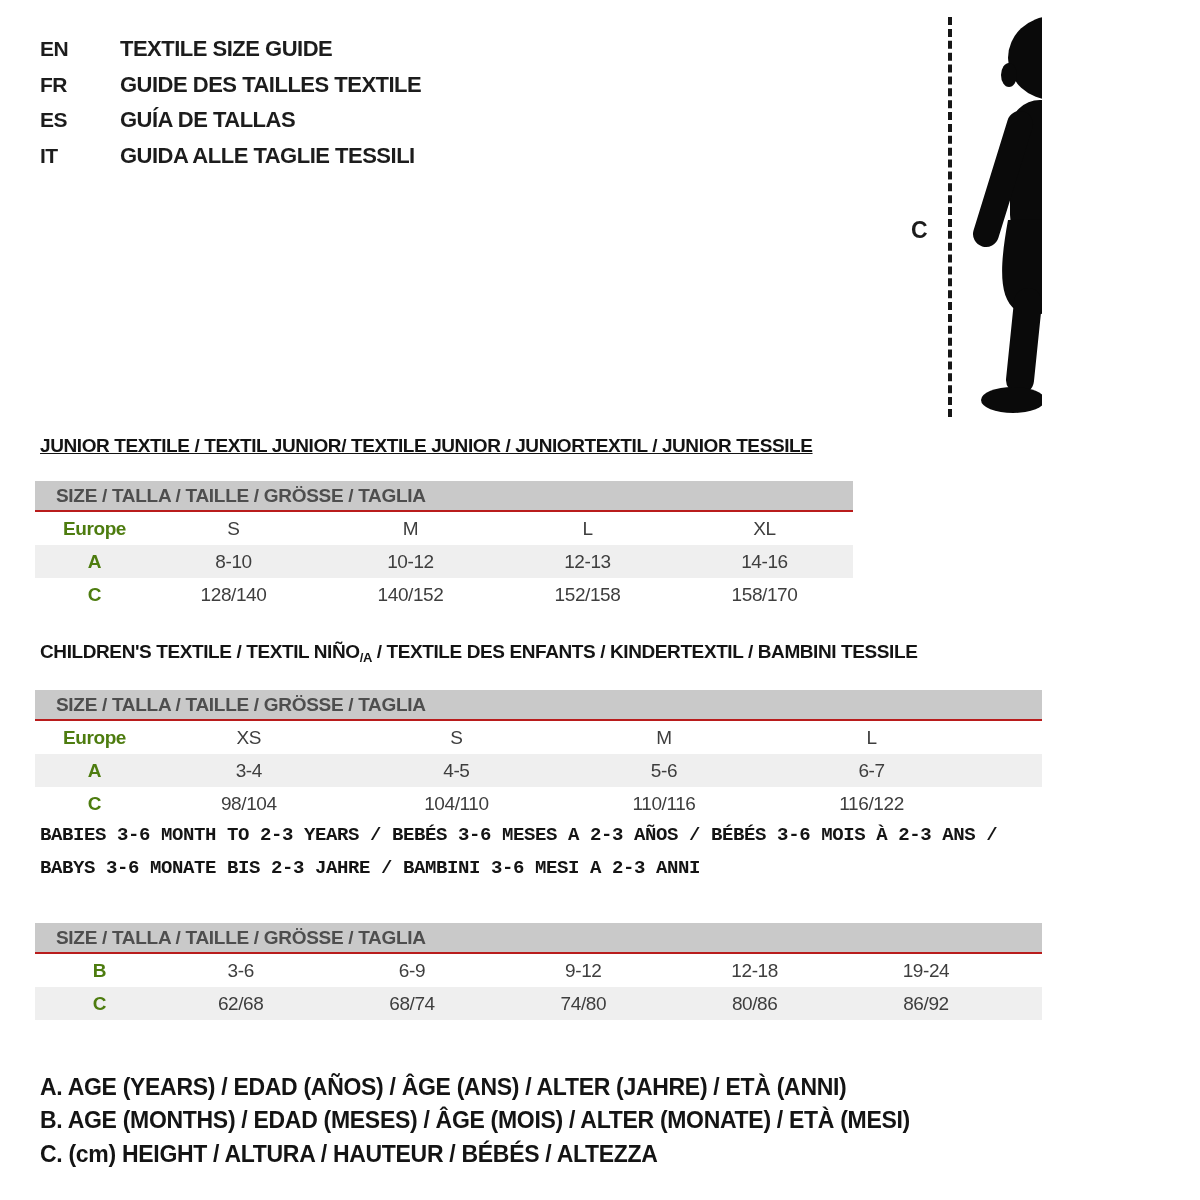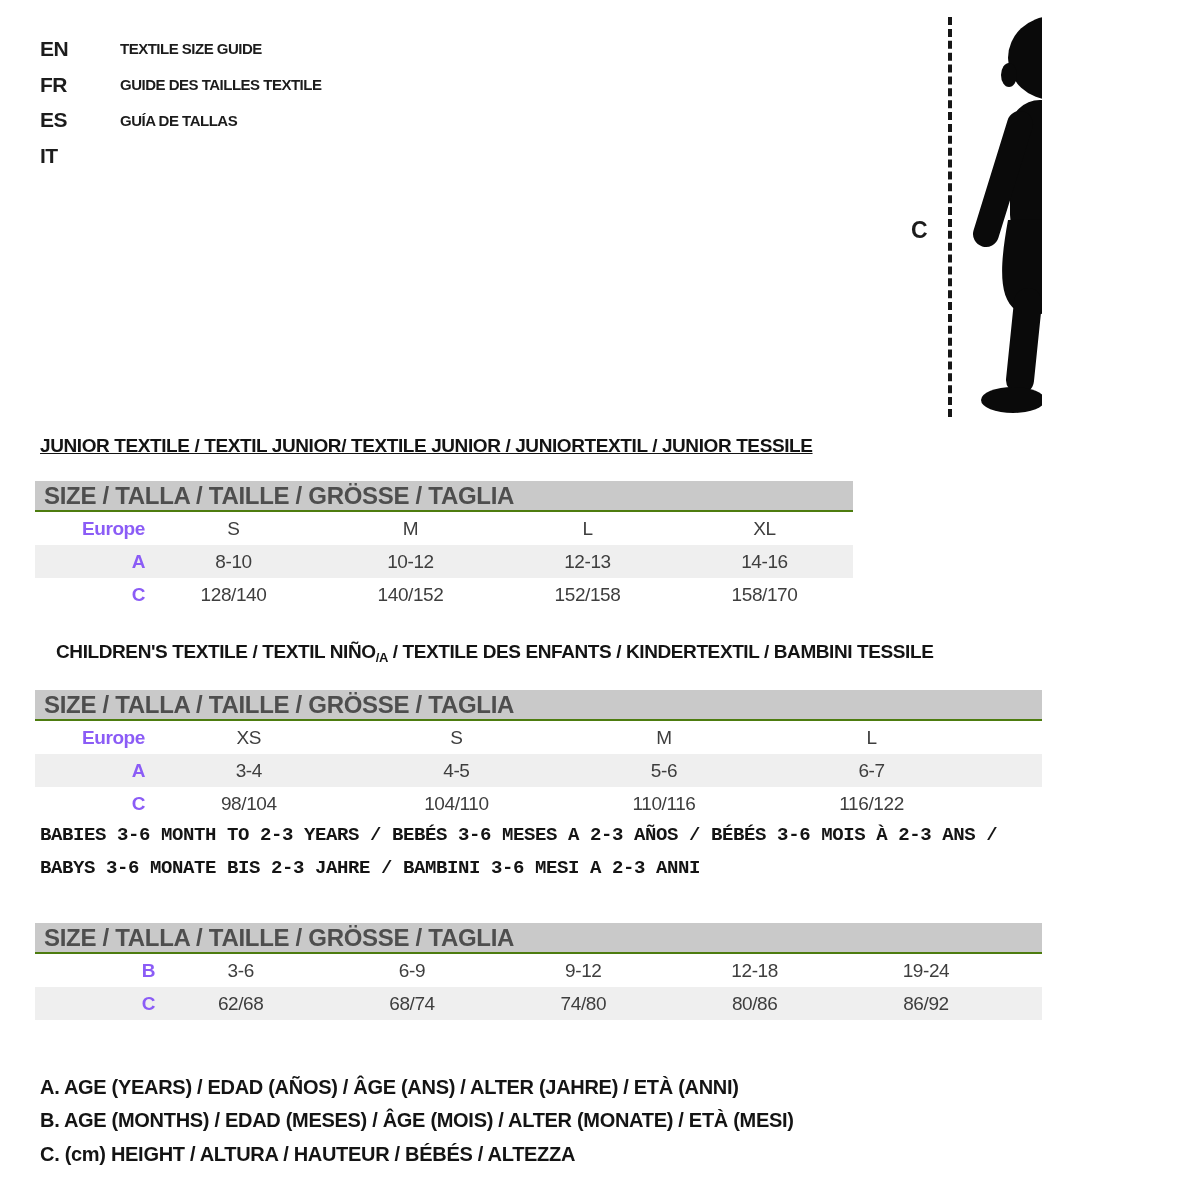--- a/index.html
+++ b/index.html
@@ -6,50 +6,50 @@
   #canvas{
     position:relative;width:1042px;height:1200px;background:#ffffff;overflow:hidden;
     font-family:"Liberation Sans", sans-serif;color:#1a1a1a;
   }
   .abs{position:absolute;}
 
   
   .lang-list{left:40px;top:31px;}
   .lang-row{display:flex;height:35.7px;align-items:center;}
   .lang-code{width:80px;font-size:21px;font-weight:700;letter-spacing:-0.5px;color:#1c1c1c;}
-  .lang-title{font-size:15px;font-weight:700;letter-spacing:-0.5px;color:#1c1c1c;white-space:nowrap;}
+  .lang-title{font-size:22px;font-weight:700;letter-spacing:-0.5px;color:#1c1c1c;white-space:nowrap;}
 
   
   .dash-line{left:948px;top:17px;height:400px;width:0;border-left:4px dashed #161616;}
   .measure-label{left:911px;top:217px;font-size:23px;font-weight:700;color:#1c1c1c;}
   .toddler{left:958px;top:12px;}
 
   
   .sec-title{position:absolute;left:40px;font-size:19px;font-weight:700;letter-spacing:-0.4px;color:#141414;white-space:nowrap;}
   #junior-title{top:435px;text-decoration:underline;}
-  #children-title{top:641px;margin-left:16px;}
+  #children-title{top:641px;}
   #babies-title{top:819px;line-height:32.5px;font-family:Liberation Mono, monospace;}
   .sub{font-size:13px;vertical-align:-4px;}
 
   
   .size-table{position:absolute;left:35px;}
   #junior-table{top:481px;width:818px;}
   #children-table{top:690px;width:1148px;}
   #babies-table{top:923px;width:1148px;}
-  .size-bar{height:29px;line-height:29px;background:#c9c9c9;border-bottom:2px solid #4d7c0f;
-    padding-left:9px;font-size:24px;font-weight:700;letter-spacing:-0.3px;color:#4e4e4e;}
+  .size-bar{height:29px;line-height:29px;background:#c9c9c9;border-bottom:2px solid #b91c1c;
+    padding-left:21px;font-size:19px;font-weight:700;letter-spacing:-0.3px;color:#4e4e4e;}
   table{width:100%;border-collapse:collapse;table-layout:fixed;}
   td{height:33px;text-align:center;font-size:19px;letter-spacing:-0.4px;color:#3e3e3e;padding:0;vertical-align:middle;}
-  td.lbl{text-align:right;padding-left:9px;font-weight:700;color:#8b5cf6;}
+  td.lbl{text-align:center;padding-left:9px;font-weight:700;color:#4d7c0f;}
   tr:nth-child(2) td{background:#efefef;}
   col.label-col{width:110px;}
   col.label-col-wide{width:120px;}
 
   
-  .legend{left:40px;top:1071px;font-size:20px;font-weight:700;letter-spacing:-0.3px;color:#141414;line-height:33.4px;white-space:nowrap;}
+  .legend{left:40px;top:1071px;font-size:23px;font-weight:700;letter-spacing:-0.3px;color:#141414;line-height:33.4px;white-space:nowrap;}
 
   
   .edge-frag{left:1196px;width:4px;}
   #frag-1{top:690px;height:31px;background:#c9c9c9;}
   #frag-2{top:754px;height:33px;background:#efefef;}
   #frag-3{top:923px;height:31px;background:#c9c9c9;}
   #frag-4{top:988px;height:33px;background:#efefef;}
 </style>
 </head>
 <body>
@@ -64,20 +64,21 @@
     <div class="lang-row">
       <span class="lang-code">FR</span>
       <span class="lang-title">GUIDE DES TAILLES TEXTILE</span>
     </div>
     <div class="lang-row">
       <span class="lang-code">ES</span>
       <span class="lang-title">GUÍA DE TALLAS</span>
     </div>
     <div class="lang-row">
       <span class="lang-code">IT</span>
+      <span class="lang-title">GUIDA ALLE TAGLIE TESSILI</span>
     </div>
   </div>
 
   <div class="abs dash-line"></div>
   <span class="abs measure-label">C</span>
   <svg class="abs toddler" width="192" height="404" viewBox="0 0 192 404" aria-hidden="true">
     <g fill="#0a0a0a" stroke="none">
       <ellipse cx="95" cy="46" rx="45" ry="42"></ellipse>
       <ellipse cx="51" cy="63" rx="8" ry="12"></ellipse>
       <ellipse cx="141" cy="66" rx="8" ry="12"></ellipse>

